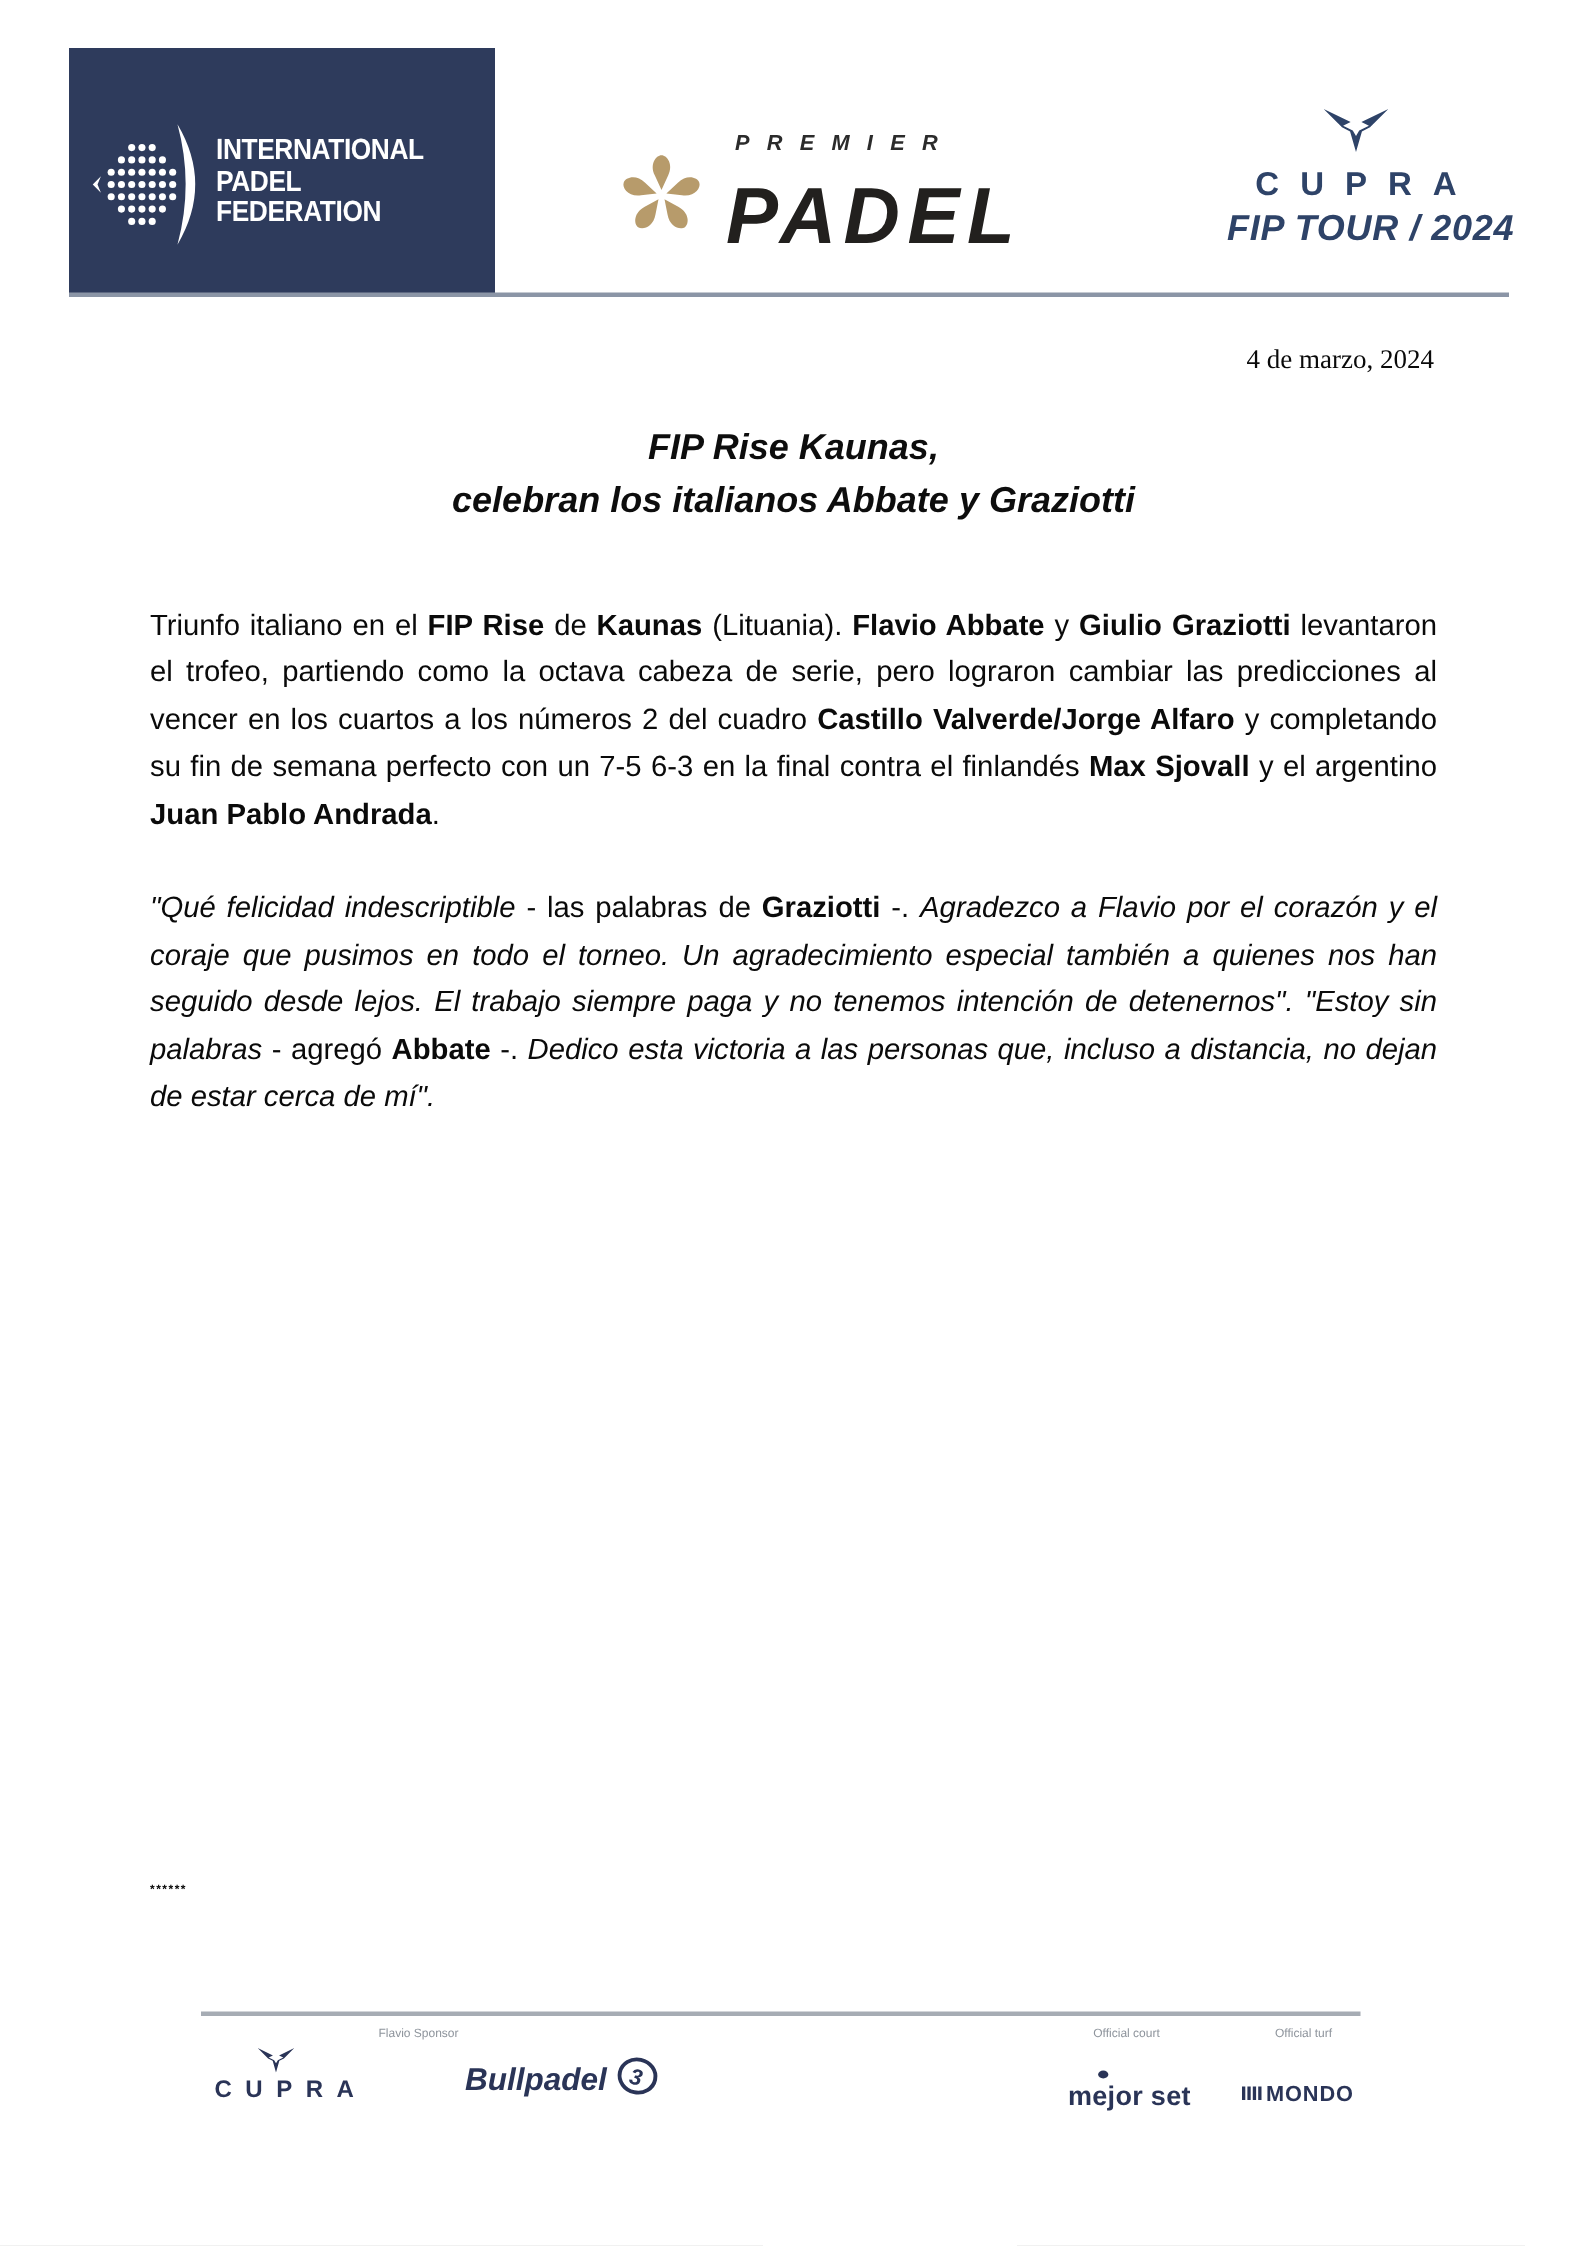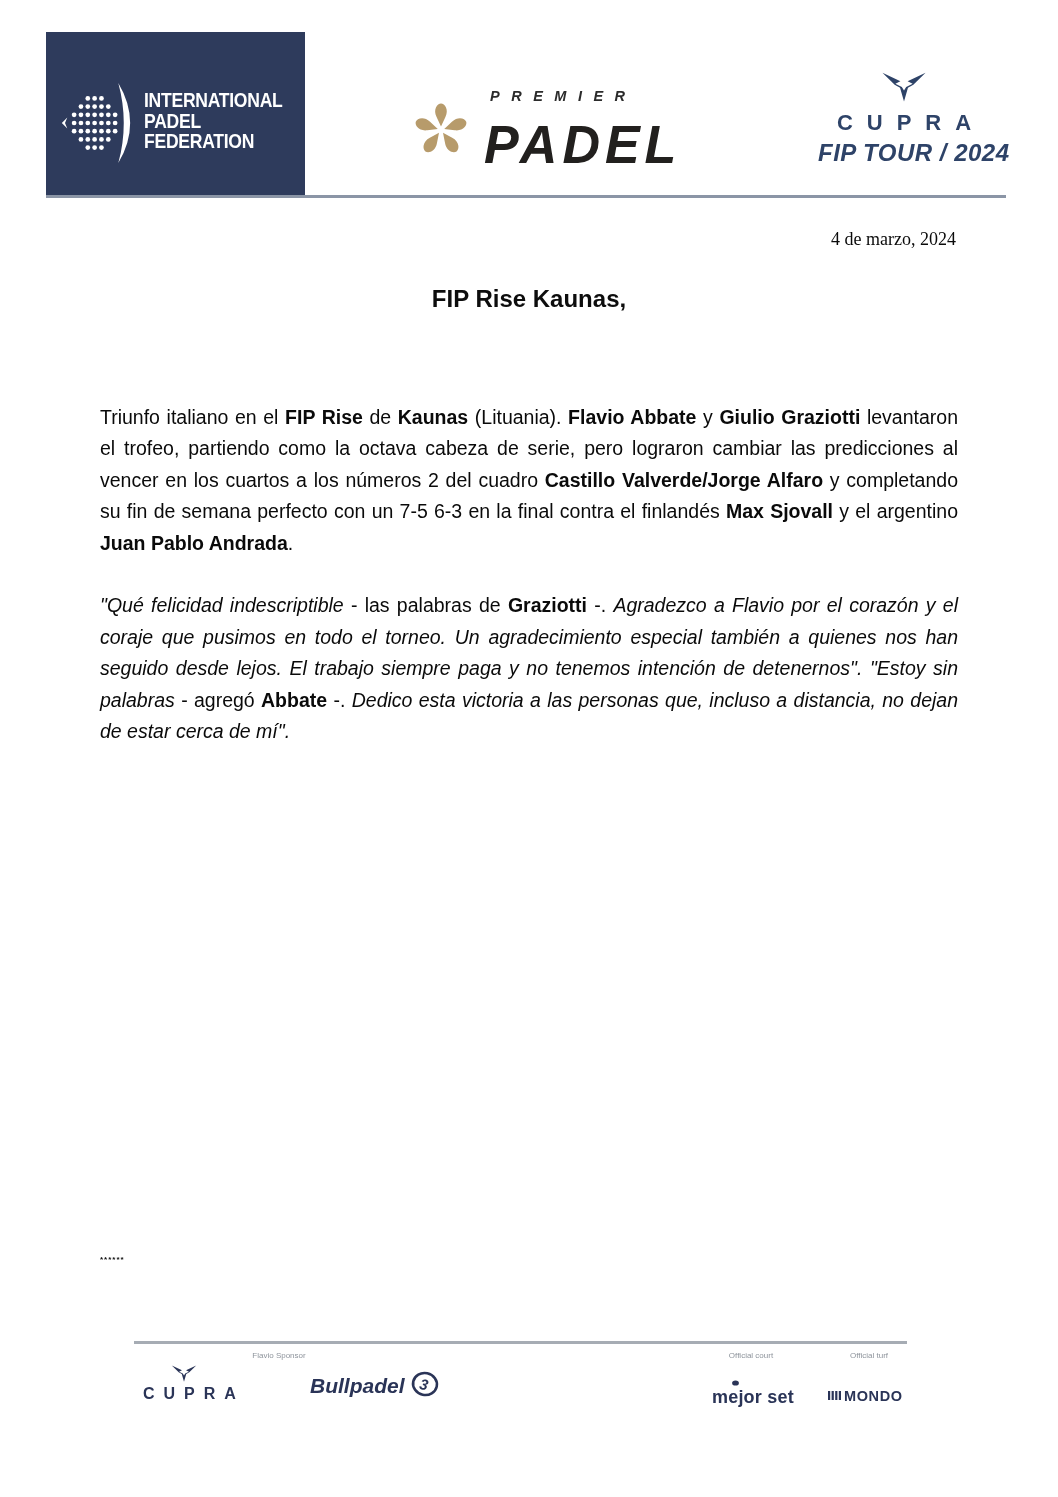--- a/index.html
+++ b/index.html
@@ -2,21 +2,21 @@
 <html><head>
 <meta charset="utf-8">
 <style>
   html,body{margin:0;padding:0;background:#e8e8e8;}
   .page{
     position:relative;width:1058px;height:1497px;background:#ffffff;
     margin:0 auto;overflow:hidden;
     font-family:"Liberation Sans",sans-serif;color:#0a0a0a;
   }
   
-  .ipf-box{position:absolute;left:46px;top:32px;width:259px;height:165px;background:#2e3b5c;}
+  .ipf-box{position:absolute;left:46px;top:32px;width:259px;height:165px;background:#2e3b5c;padding-left:25px;}
   .ipf-mark{position:absolute;left:14px;top:44px;width:82px;height:94px;}
   .ipf-text{
     position:absolute;left:98px;top:58px;color:#ffffff;font-weight:bold;
     font-size:19.5px;line-height:20.5px;letter-spacing:-0.3px;
     transform:scaleX(0.9);transform-origin:left top;white-space:nowrap;
   }
   .header-rule{position:absolute;left:46px;top:195px;width:960px;height:3px;background:#8b95a6;}
   .premier-flower{position:absolute;left:407px;top:96px;width:68px;height:68px;}
   .premier-top{
     position:absolute;left:490px;top:88px;font-style:italic;font-weight:bold;
@@ -26,21 +26,21 @@
     position:absolute;left:484px;top:114px;font-style:italic;font-weight:bold;
     font-size:52px;letter-spacing:5px;color:#22201e;white-space:nowrap;
     transform:scaleY(1.02);transform-origin:left top;
   }
   .cupra-block{position:absolute;left:818px;top:68px;width:172px;text-align:center;color:#2e4368;}
   .cupra-bull{width:46px;height:38px;display:block;margin:0 auto;}
   .cupra-word{font-weight:bold;font-size:22px;letter-spacing:14px;padding-left:14px;margin-top:4px;white-space:nowrap;}
   .cupra-tour{font-weight:bold;font-style:italic;font-size:24px;margin-top:3px;white-space:nowrap;letter-spacing:0.5px;}
   
   .dateline{position:absolute;right:102px;top:229px;font-family:"Liberation Serif",serif;font-weight:normal;font-size:18px;}
-  .title{position:absolute;left:0;top:281px;width:100%;text-align:center;font-weight:bold;font-size:24px;line-height:35px;color:#0d0d0d;}
+  .title{position:absolute;left:0;top:281px;width:100%;text-align:center;font-weight:bold;font-size:24px;line-height:35px;color:#0d0d0d;font-style:italic;}
   
   .body-text{position:absolute;left:100px;top:402px;width:858px;font-size:19.5px;line-height:31.4px;text-align:justify;}
   .body-text p{margin:0;}
   .body-text p + p{margin-top:31.4px;}
   
   .stars{position:absolute;left:100px;top:1255px;font-size:8px;font-weight:bold;letter-spacing:1px;}
   .press{position:absolute;left:100px;top:1278px;font-size:10.5px;line-height:14.8px;}
   .press .b{font-weight:bold;}
   .press a{color:#0a0a0a;text-decoration:underline;}
   
@@ -145,20 +145,21 @@
         <path fill="#2e4368" d="M2 2 L27 14 L20 17.5 L29 22 L32 27 L35 22 L44 17.5 L37 14 L62 2 L45 19 L37.5 23 L32 42 L26.5 23 L19 19 Z"></path>
       </svg>
       <div class="cupra-word">CUPRA</div>
       <div class="cupra-tour">FIP TOUR / 2024</div>
     </div>
   </div>
 
   <div class="dateline">4 de marzo, 2024</div>
   <div class="title">
     <div>FIP Rise Kaunas,</div>
+    <div>celebran los italianos Abbate y Graziotti</div>
   </div>
 
   <div class="body-text">
     <p><span>Triunfo italiano en el </span><span style="font-weight: bold;">FIP Rise</span><span> de </span><span style="font-weight: bold;">Kaunas</span><span> (Lituania). </span><span style="font-weight: bold;">Flavio Abbate</span><span> y </span><span style="font-weight: bold;">Giulio Graziotti</span><span> levantaron el trofeo, partiendo como la octava cabeza de serie, pero lograron cambiar las predicciones al vencer en los cuartos a los números 2 del cuadro </span><span style="font-weight: bold;">Castillo Valverde/Jorge Alfaro</span><span> y completando su fin de semana perfecto con un 7-5 6-3 en la final contra el finlandés </span><span style="font-weight: bold;">Max Sjovall</span><span> y el argentino </span><span style="font-weight: bold;">Juan Pablo Andrada</span><span>.</span></p>
     <p><span style="font-style: italic;">"Qué felicidad indescriptible</span><span> - las palabras de </span><span style="font-weight: bold;">Graziotti</span><span> -. </span><span style="font-style: italic;">Agradezco a Flavio por el corazón y el coraje que pusimos en todo el torneo. Un agradecimiento especial también a quienes nos han seguido desde lejos. El trabajo siempre paga y no tenemos intención de detenernos". </span><span style="font-style: italic;">"Estoy sin palabras</span><span> - agregó </span><span style="font-weight: bold;">Abbate</span><span> -. </span><span style="font-style: italic;">Dedico esta victoria a las personas que, incluso a distancia, no dejan de estar cerca de mí".</span></p>
   </div>
 
   <div class="stars">******</div>
 
   <div class="sponsor-rule"></div>

